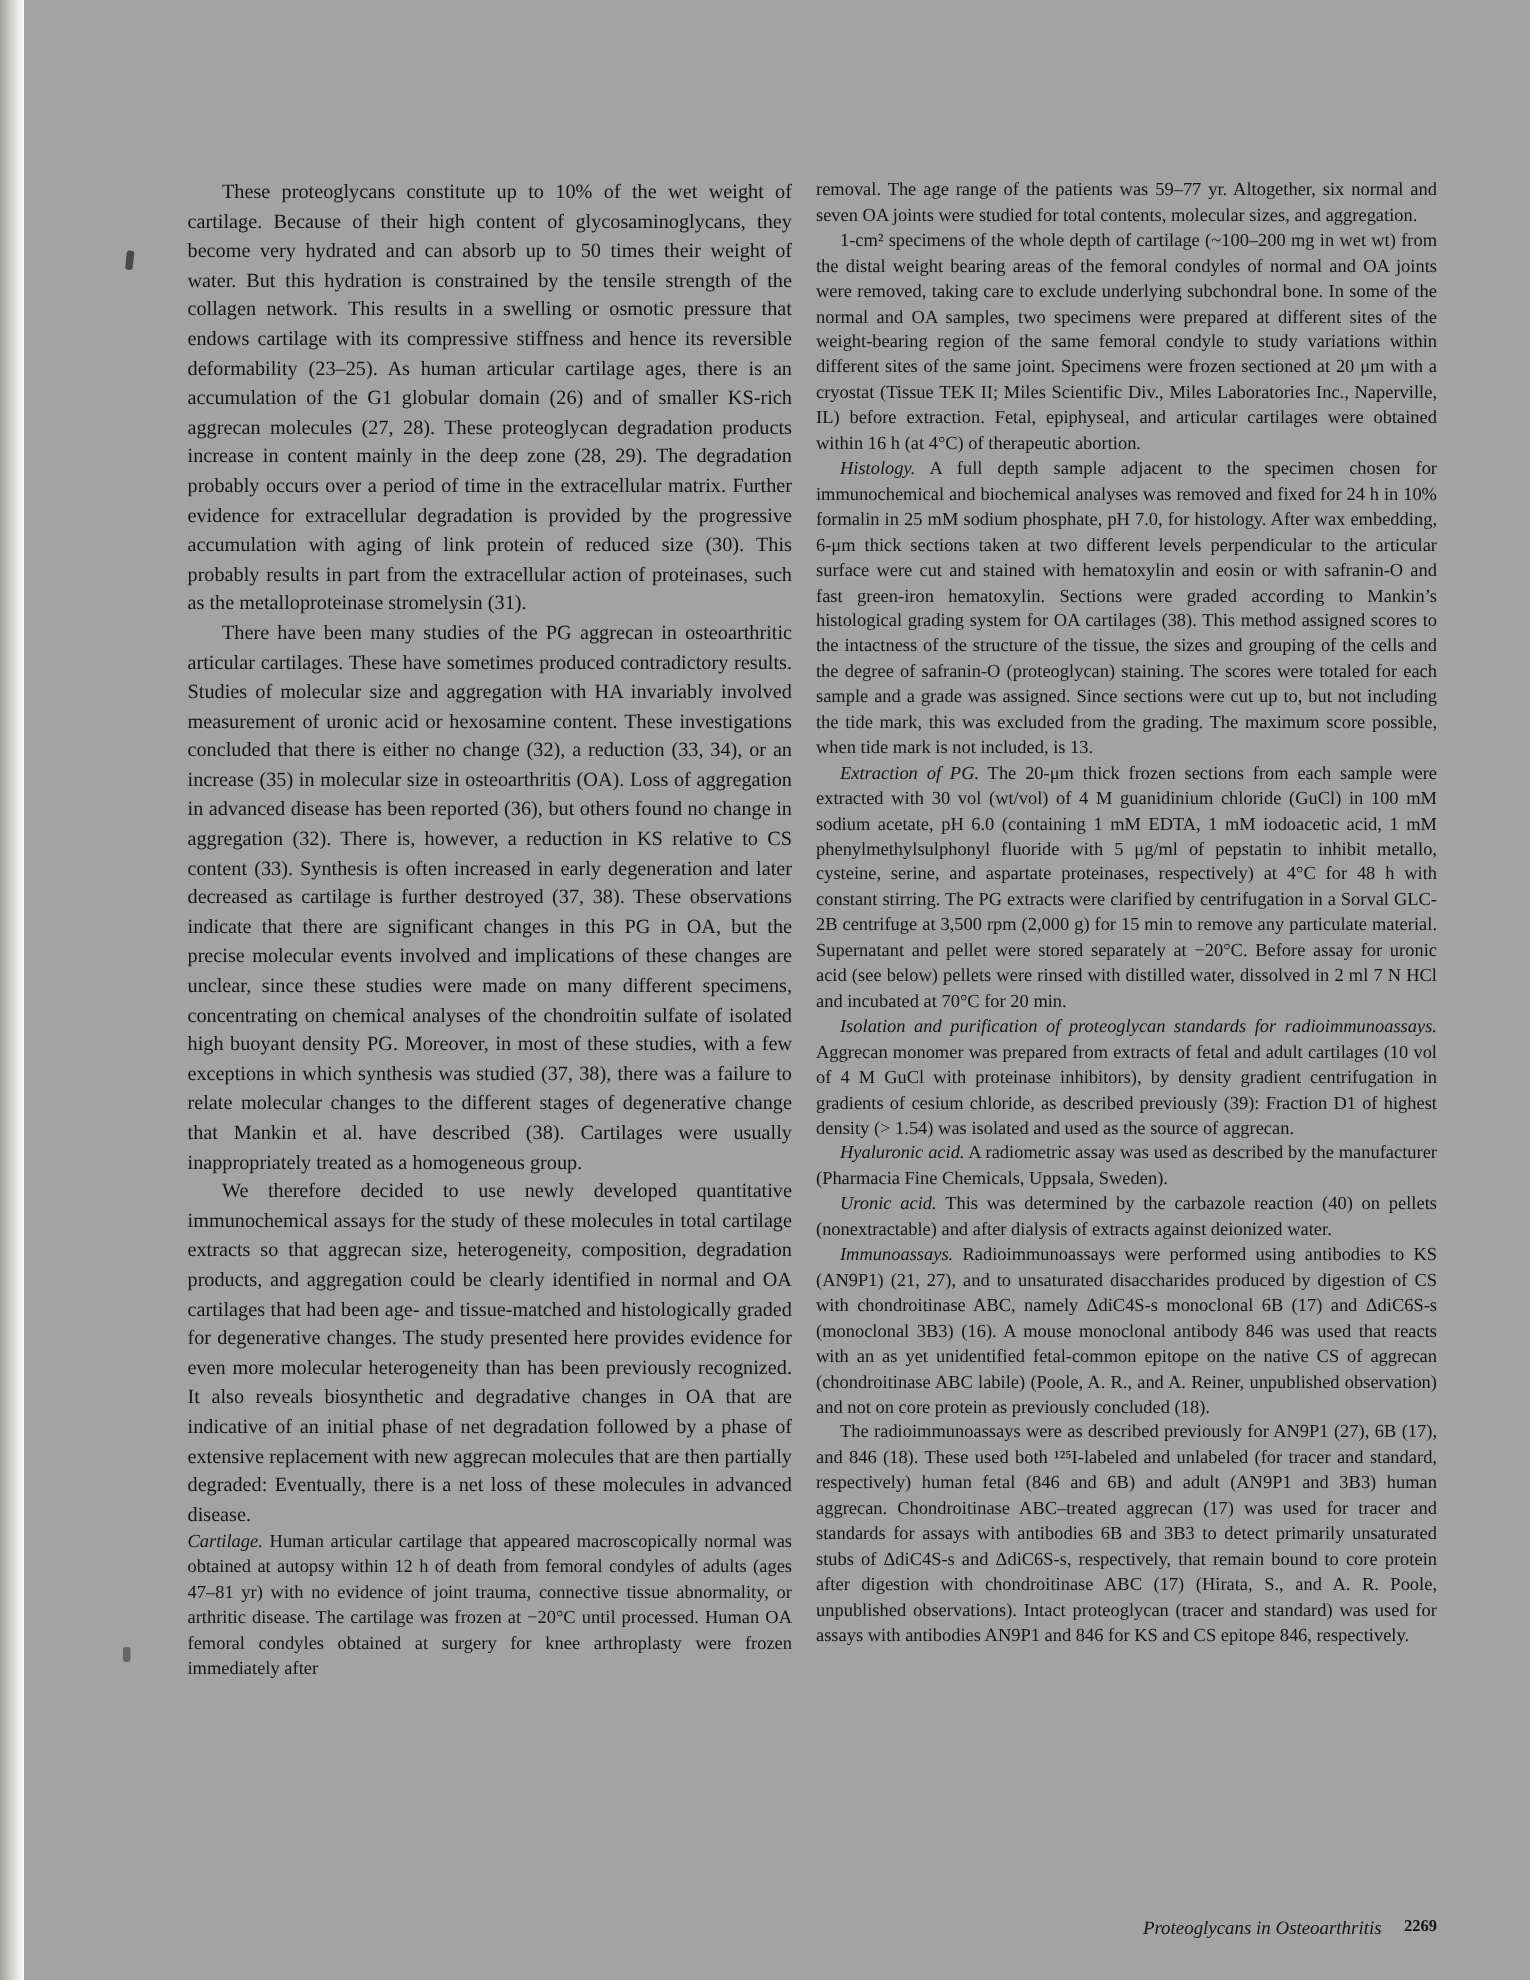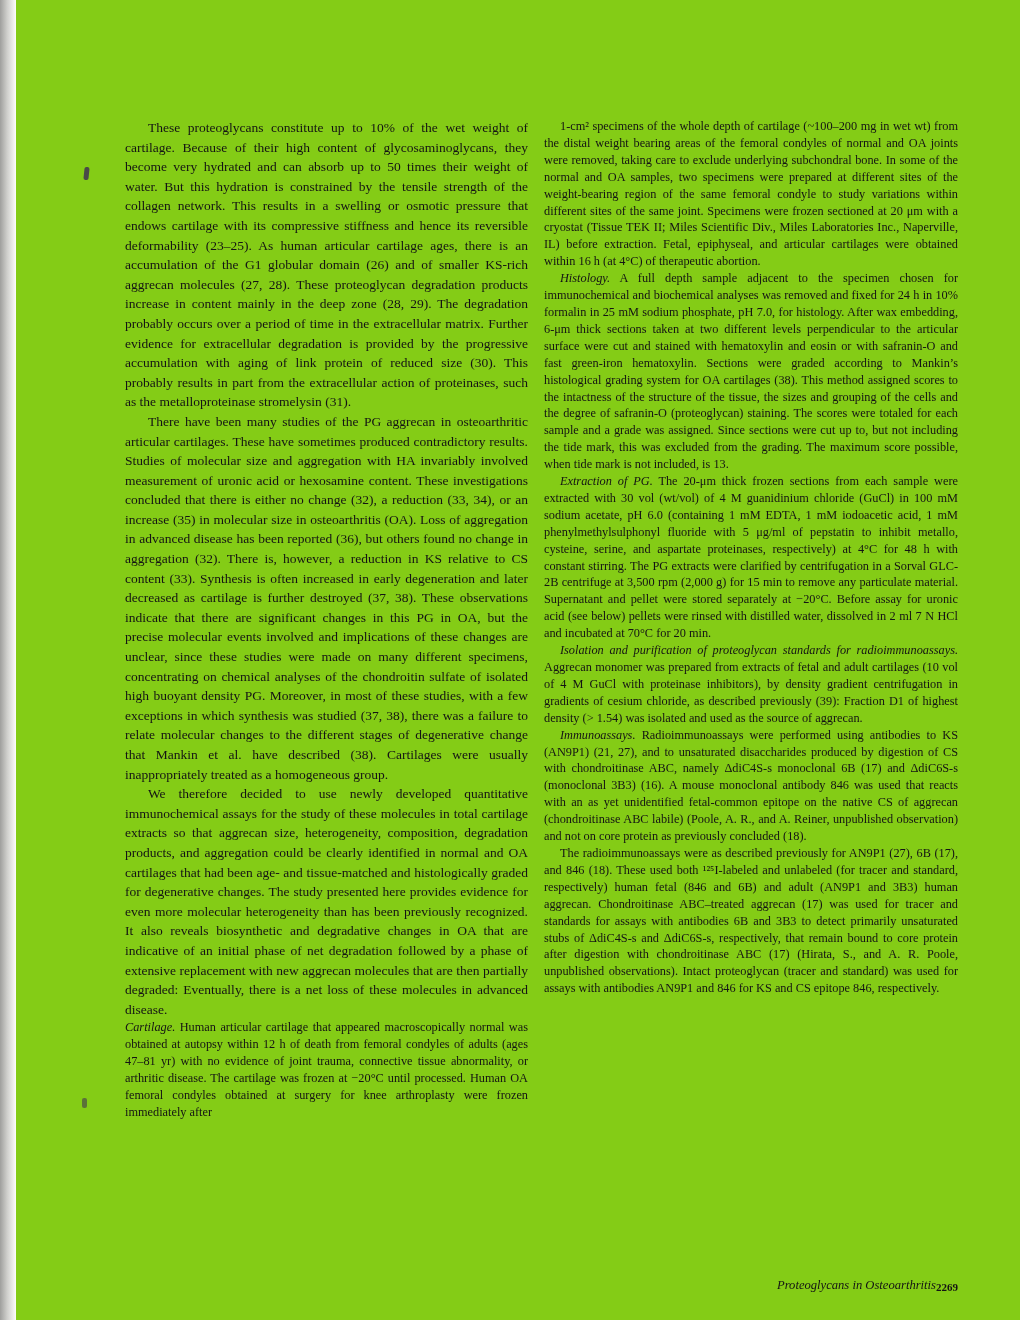--- a/index.html
+++ b/index.html
@@ -1,20 +1,20 @@
 <!DOCTYPE html>
 <html lang="en"><head>
 <meta charset="utf-8">
 <style>
   html, body { margin: 0; padding: 0; background: #ffffff; }
   .page {
     position: relative;
     width: 1020px;
     height: 1320px;
-    background: #84cc16;
+    background: #a3a3a3;
     overflow: hidden;
     font-family: "Liberation Serif", serif;
     color: #141414;
     -webkit-hyphens: auto;
     hyphens: auto;
   }
   .scan-edge {
     position: absolute;
     left: 0; top: 0;
     width: 16px; height: 100%;
@@ -58,21 +58,22 @@
     margin: 28px 0 22px 0;
     letter-spacing: .2px;
   }
   .footer {
     position: absolute;
     left: 125px;
     width: 833px;
     top: 1278px;
     display: flex;
     justify-content: flex-end;
-    align-items: flex-end;
+    align-items: flex-start;
+    gap: 15px;
     font-size: 12.6px;
   }
   .running-title { font-style: italic; }
   .page-number { font-weight: bold; font-size: 11px; }
 </style>
 </head>
 <body>
 
 <div class="page">
   <div class="scan-edge"></div>
@@ -86,30 +87,33 @@
         <p>These proteoglycans constitute up to 10% of the wet weight of cartilage. Because of their high content of glycosaminoglycans, they become very hydrated and can absorb up to 50 times their weight of water. But this hydration is constrained by the tensile strength of the collagen network. This results in a swelling or osmotic pressure that endows cartilage with its compressive stiffness and hence its reversible deformability (23–25). As human articular cartilage ages, there is an accumulation of the G1 globular domain (26) and of smaller KS-rich aggrecan molecules (27, 28). These proteoglycan degradation products increase in content mainly in the deep zone (28, 29). The degradation probably occurs over a period of time in the extracellular matrix. Further evidence for extracellular degradation is provided by the progressive accumulation with aging of link protein of reduced size (30). This probably results in part from the extracellular action of proteinases, such as the metalloproteinase stromelysin (31).</p>
         <p>There have been many studies of the PG aggrecan in osteoarthritic articular cartilages. These have sometimes produced contradictory results. Studies of molecular size and aggregation with HA invariably involved measurement of uronic acid or hexosamine content. These investigations concluded that there is either no change (32), a reduction (33, 34), or an increase (35) in molecular size in osteoarthritis (OA). Loss of aggregation in advanced disease has been reported (36), but others found no change in aggregation (32). There is, however, a reduction in KS relative to CS content (33). Synthesis is often increased in early degeneration and later decreased as cartilage is further destroyed (37, 38). These observations indicate that there are significant changes in this PG in OA, but the precise molecular events involved and implications of these changes are unclear, since these studies were made on many different specimens, concentrating on chemical analyses of the chondroitin sulfate of isolated high buoyant density PG. Moreover, in most of these studies, with a few exceptions in which synthesis was studied (37, 38), there was a failure to relate molecular changes to the different stages of degenerative change that Mankin et al. have described (38). Cartilages were usually inappropriately treated as a homogeneous group.</p>
         <p>We therefore decided to use newly developed quantitative immunochemical assays for the study of these molecules in total cartilage extracts so that aggrecan size, heterogeneity, composition, degradation products, and aggregation could be clearly identified in normal and OA cartilages that had been age- and tissue-matched and histologically graded for degenerative changes. The study presented here provides evidence for even more molecular heterogeneity than has been previously recognized. It also reveals biosynthetic and degradative changes in OA that are indicative of an initial phase of net degradation followed by a phase of extensive replacement with new aggrecan molecules that are then partially degraded: Eventually, there is a net loss of these molecules in advanced disease.</p>
       </div>
 
 
       <p class="sm"><i class="lead">Cartilage.</i> <span>Human articular cartilage that appeared macroscopically normal was obtained at autopsy within 12 h of death from femoral condyles of adults (ages 47–81 yr) with no evidence of joint trauma, connective tissue abnormality, or arthritic disease. The cartilage was frozen at −20°C until processed. Human OA femoral condyles obtained at surgery for knee arthroplasty were frozen immediately after</span></p>
     </div>
 
     <div class="col-right">
+      <p class="sm">removal. The age range of the patients was 59–77 yr. Altogether, six normal and seven OA joints were studied for total contents, molecular sizes, and aggregation.</p>
 
       <p class="sm indent">1-cm² specimens of the whole depth of cartilage (~100–200 mg in wet wt) from the distal weight bearing areas of the femoral condyles of normal and OA joints were removed, taking care to exclude underlying subchondral bone. In some of the normal and OA samples, two specimens were prepared at different sites of the weight-bearing region of the same femoral condyle to study variations within different sites of the same joint. Specimens were frozen sectioned at 20 μm with a cryostat (Tissue TEK II; Miles Scientific Div., Miles Laboratories Inc., Naperville, IL) before extraction. Fetal, epiphyseal, and articular cartilages were obtained within 16 h (at 4°C) of therapeutic abortion.</p>
 
       <p class="sm indent"><i class="lead">Histology.</i> <span>A full depth sample adjacent to the specimen chosen for immunochemical and biochemical analyses was removed and fixed for 24 h in 10% formalin in 25 mM sodium phosphate, pH 7.0, for histology. After wax embedding, 6-μm thick sections taken at two different levels perpendicular to the articular surface were cut and stained with hematoxylin and eosin or with safranin-O and fast green-iron hematoxylin. Sections were graded according to Mankin’s histological grading system for OA cartilages (38). This method assigned scores to the intactness of the structure of the tissue, the sizes and grouping of the cells and the degree of safranin-O (proteoglycan) staining. The scores were totaled for each sample and a grade was assigned. Since sections were cut up to, but not including the tide mark, this was excluded from the grading. The maximum score possible, when tide mark is not included, is 13.</span></p>
 
       <p class="sm indent"><i class="lead">Extraction of PG.</i> <span>The 20-μm thick frozen sections from each sample were extracted with 30 vol (wt/vol) of 4 M guanidinium chloride (GuCl) in 100 mM sodium acetate, pH 6.0 (containing 1 mM EDTA, 1 mM iodoacetic acid, 1 mM phenylmethylsulphonyl fluoride with 5 μg/ml of pepstatin to inhibit metallo, cysteine, serine, and aspartate proteinases, respectively) at 4°C for 48 h with constant stirring. The PG extracts were clarified by centrifugation in a Sorval GLC-2B centrifuge at 3,500 rpm (2,000 g) for 15 min to remove any particulate material. Supernatant and pellet were stored separately at −20°C. Before assay for uronic acid (see below) pellets were rinsed with distilled water, dissolved in 2 ml 7 N HCl and incubated at 70°C for 20 min.</span></p>
 
       <p class="sm indent"><i class="lead">Isolation and purification of proteoglycan standards for radioimmunoassays.</i> <span>Aggrecan monomer was prepared from extracts of fetal and adult cartilages (10 vol of 4 M GuCl with proteinase inhibitors), by density gradient centrifugation in gradients of cesium chloride, as described previously (39): Fraction D1 of highest density (&gt; 1.54) was isolated and used as the source of aggrecan.</span></p>
 
+      <p class="sm indent"><i class="lead">Hyaluronic acid.</i> <span>A radiometric assay was used as described by the manufacturer (Pharmacia Fine Chemicals, Uppsala, Sweden).</span></p>
 
+      <p class="sm indent"><i class="lead">Uronic acid.</i> <span>This was determined by the carbazole reaction (40) on pellets (nonextractable) and after dialysis of extracts against deionized water.</span></p>
 
       <p class="sm indent"><i class="lead">Immunoassays.</i> <span>Radioimmunoassays were performed using antibodies to KS (AN9P1) (21, 27), and to unsaturated disaccharides produced by digestion of CS with chondroitinase ABC, namely ΔdiC4S-s monoclonal 6B (17) and ΔdiC6S-s (monoclonal 3B3) (16). A mouse monoclonal antibody 846 was used that reacts with an as yet unidentified fetal-common epitope on the native CS of aggrecan (chondroitinase ABC labile) (Poole, A. R., and A. Reiner, unpublished observation) and not on core protein as previously concluded (18).</span></p>
 
       <p class="sm indent">The radioimmunoassays were as described previously for AN9P1 (27), 6B (17), and 846 (18). These used both ¹²⁵I-labeled and unlabeled (for tracer and standard, respectively) human fetal (846 and 6B) and adult (AN9P1 and 3B3) human aggrecan. Chondroitinase ABC–treated aggrecan (17) was used for tracer and standards for assays with antibodies 6B and 3B3 to detect primarily unsaturated stubs of ΔdiC4S-s and ΔdiC6S-s, respectively, that remain bound to core protein after digestion with chondroitinase ABC (17) (Hirata, S., and A. R. Poole, unpublished observations). Intact proteoglycan (tracer and standard) was used for assays with antibodies AN9P1 and 846 for KS and CS epitope 846, respectively.</p>
     </div>
 
   </div>
 
   <div class="footer">
     <span class="running-title">Proteoglycans in Osteoarthritis</span>

